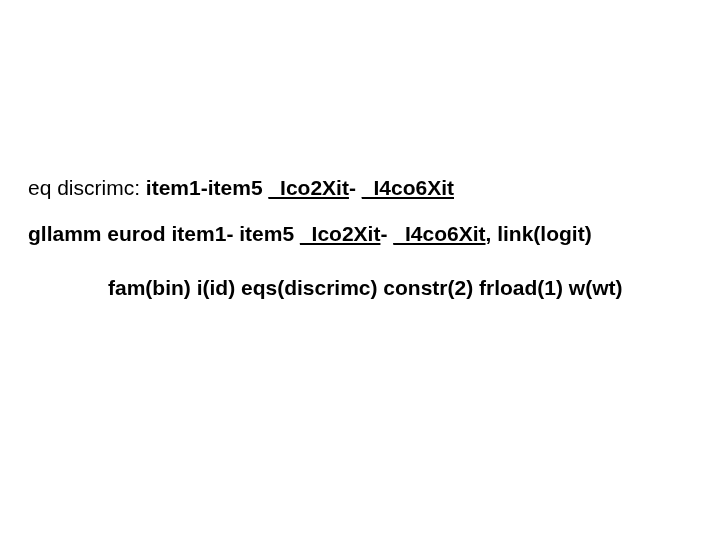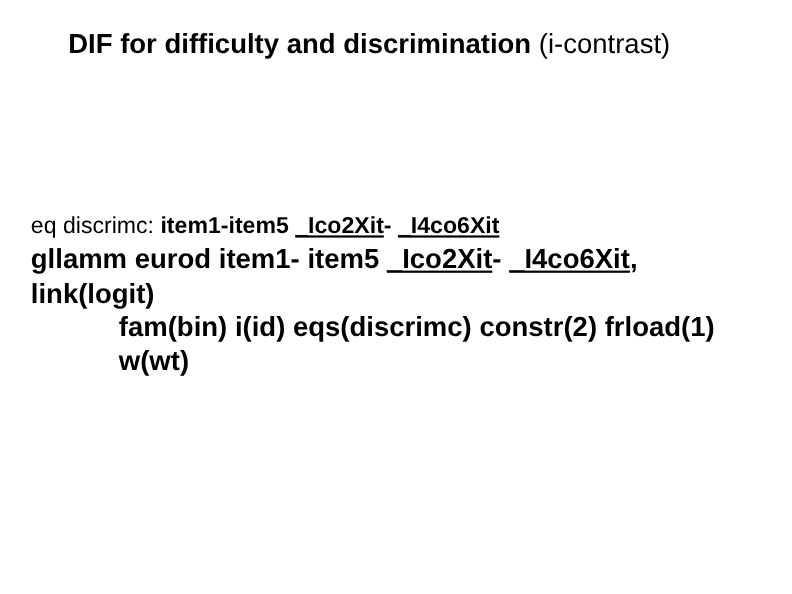--- a/index.html
+++ b/index.html
@@ -27,45 +27,42 @@
   }
   .title .contrast {
     font-weight: normal;
   }
   .eq-line {
     position: absolute;
     left: 28px;
     top: 176px;
     font-size: 21px;
     white-space: nowrap;
-    margin-top: 18px;
   }
   .code-block {
     position: absolute;
     left: 28px;
     top: 221px;
     right: 40px;
-    font-size: 25px;
+    font-size: 21px;
     font-weight: bold;
     line-height: 1.22;
   }
   .code-indent {
     padding-left: 80px;
+    margin-top: 28px;
   }
   .u { text-decoration: underline; }
   .nob { font-weight: normal; }
 </style>
 </head>
 <body>
 
 <div class="slide">
 
-  <div class="title">
-    <span>DIF for difficulty and discrimination </span><span class="contrast">(i-contrast)</span>
-  </div>
 
   <div class="eq-line">
     <span class="nob">eq discrimc: </span><b><span>item1-item5 </span><span class="u">_Ico2Xit</span><span>- </span><span class="u">_I4co6Xit</span></b>
   </div>
 
   <div class="code-block">
     <div>
       <span>gllamm eurod   item1- item5  </span><span class="u">_Ico2Xit</span><span>- </span><span class="u">_I4co6Xit</span><span>, link(logit)</span>
     </div>
     <div class="code-indent">fam(bin) i(id) eqs(discrimc) constr(2) frload(1) w(wt)</div>

